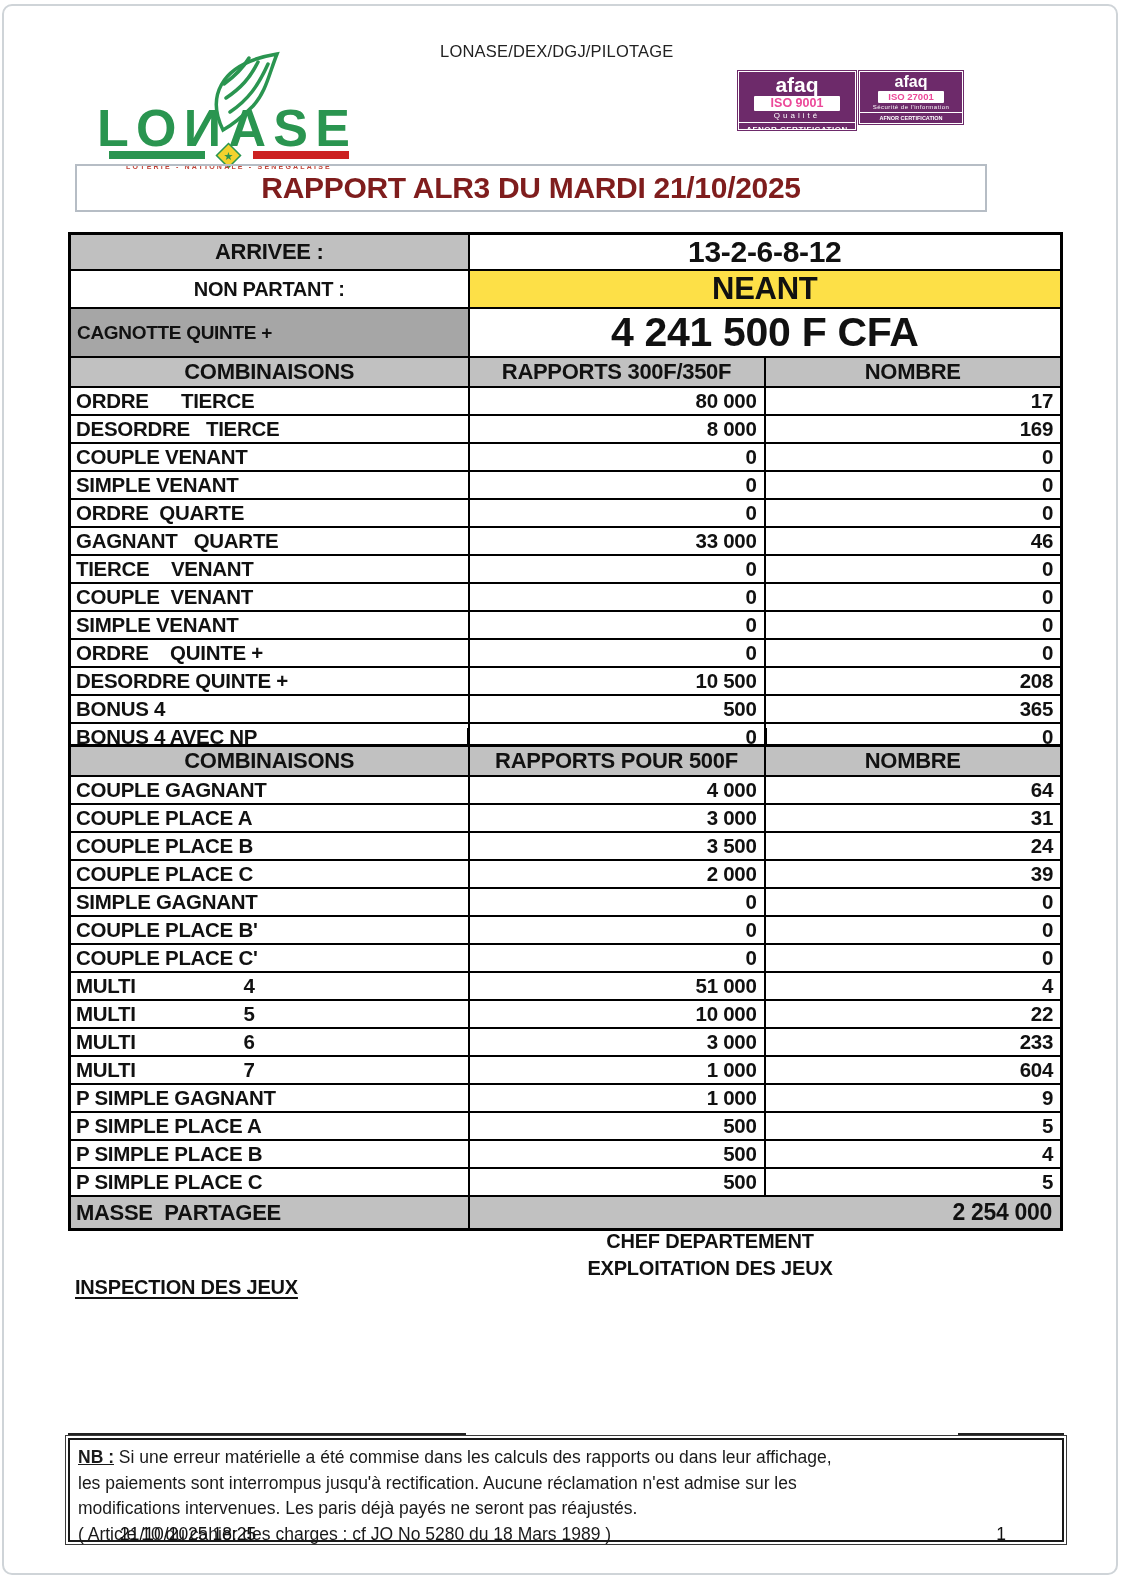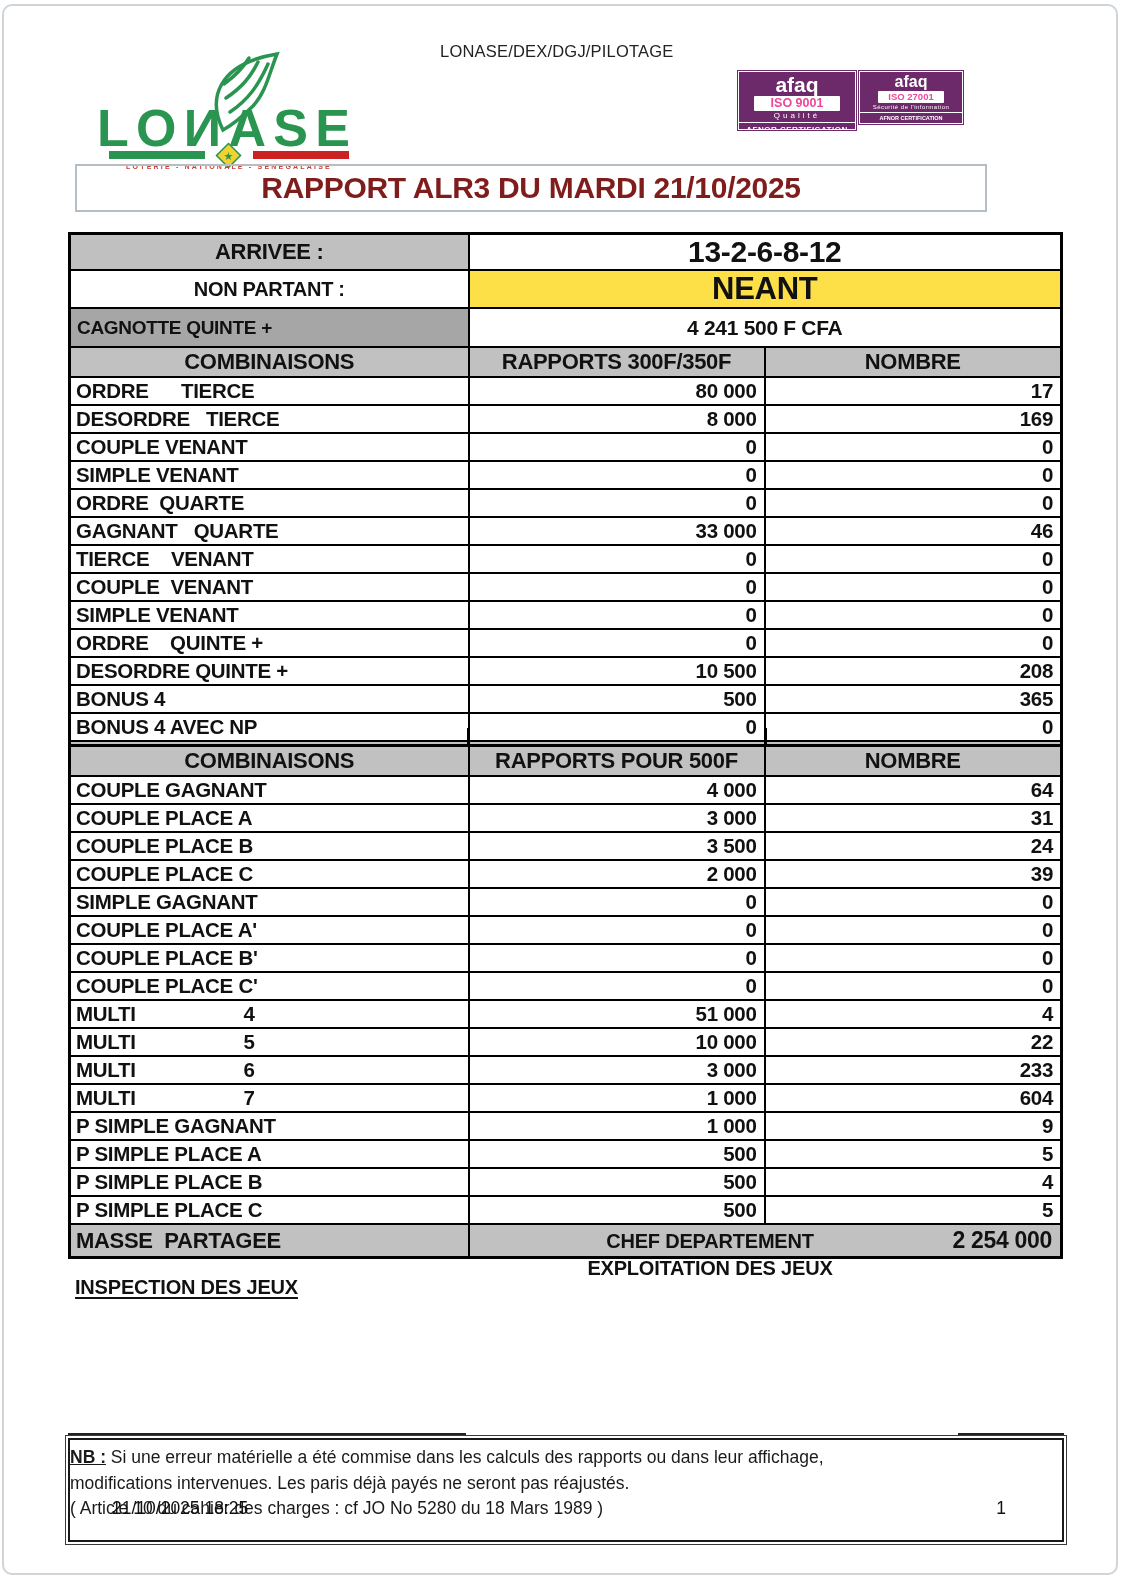--- a/index.html
+++ b/index.html
@@ -45,37 +45,37 @@
   col.c1{width:399px;} col.c2{width:296px;} col.c3{width:297px;}
   td{border:2px solid #000;overflow:hidden;font-weight:bold;letter-spacing:-.3px;padding:0;}
   .t{border:3px solid #000;}
   .info-lbl{text-align:center;font-size:22px;height:33px;}
   .row-arrivee .info-lbl{background:#c0c0c0;}
   .row-nonpartant .info-lbl{background:#fff;font-size:20px;}
   .row-cagnotte .info-lbl{background:#a6a6a6;text-align:left;padding-left:6px;font-size:19px;height:37px;}
   .info-val{text-align:center;}
   .row-arrivee .info-val{font-size:30px;background:#fff;}
   .row-nonpartant .info-val{font-size:31px;background:#fde047;}
-  .row-cagnotte .info-val{font-size:21px;background:#fff;margin-top:35px;}
+  .row-cagnotte .info-val{font-size:41px;background:#fff;margin-top:35px;}
   .hdr td{background:#c1c1c1;text-align:center;font-size:22px;height:28px;}
   .dr td{height:26px;font-size:20.5px;}
   .dr .lbl{padding-left:5px;white-space:pre;}
   .dr .num{text-align:right;padding-right:7px;}
   .masse td{background:#c1c1c1;height:31px;}
   .masse .lbl{font-size:22px;padding-left:5px;white-space:pre;}
   .masse .num{font-size:23px;text-align:right;padding-right:8px;}
 
   .stub{width:3px;background:#000;}
 
   
   .sig-chef{left:540px;top:1228px;width:340px;text-align:center;font-weight:bold;font-size:20px;line-height:27px;letter-spacing:-.2px;}
   .sig-insp{left:75px;top:1276px;font-weight:bold;font-size:20px;text-decoration:underline;text-decoration-thickness:2px;text-underline-offset:3px;letter-spacing:-.2px;}
 
   
-  .nb-box{left:68px;top:1438px;width:996px;height:104px;border:2px solid #1a1a1a;outline:1.5px solid #3a3a3a;outline-offset:2px;box-sizing:border-box;padding:5px 8px 0 0;}
+  .nb-box{left:68px;top:1438px;width:996px;height:104px;border:2px solid #1a1a1a;outline:1.5px solid #3a3a3a;outline-offset:2px;box-sizing:border-box;padding:5px 8px 0 8px;}
   .nb-line{font-size:17.5px;line-height:25.5px;color:#1a1a1a;white-space:nowrap;}
   .nb-bold{font-weight:bold;text-decoration:underline;}
   .nb-last{position:relative;}
   .nb-stamp{position:absolute;left:42px;top:0;font-size:17.5px;color:#111;}
   .nb-page{position:absolute;right:48px;top:0;font-size:17.5px;color:#111;}
   .tick{height:3px;background:#222;}
 </style>
 </head>
 <body>
 
@@ -273,25 +273,20 @@
         <td class="num">2 000</td>
         <td class="num">39</td>
       </tr>
 
       <tr class="dr">
         <td class="lbl">SIMPLE GAGNANT</td>
         <td class="num">0</td>
         <td class="num">0</td>
       </tr>
 
-      <tr class="dr">
-        <td class="lbl">COUPLE PLACE A'</td>
-        <td class="num">0</td>
-        <td class="num">0</td>
-      </tr>
 
       <tr class="dr">
         <td class="lbl">COUPLE PLACE B'</td>
         <td class="num">0</td>
         <td class="num">0</td>
       </tr>
 
       <tr class="dr">
         <td class="lbl">COUPLE PLACE C'</td>
         <td class="num">0</td>
@@ -358,19 +353,20 @@
   <div>CHEF DEPARTEMENT</div>
   <div>EXPLOITATION DES JEUX</div>
 </div>
 <div class="abs sig-insp">INSPECTION DES JEUX</div>
 
 <div class="abs tick" style="left:68px;top:1433px;width:398px;"></div>
 <div class="abs tick" style="left:958px;top:1433px;width:106px;"></div>
 
 <div class="abs nb-box">
   <div class="nb-line"><span class="nb-bold">NB :</span><span> Si une erreur matérielle a été commise dans les calculs des rapports ou dans leur affichage,</span></div>
+  <div class="nb-line">les paiements sont interrompus jusqu'à rectification. Aucune réclamation n'est admise sur les</div>
   <div class="nb-line">modifications intervenues. Les paris déjà payés ne seront pas réajustés.</div>
   <div class="nb-line nb-last">
     <span>( Article 10 du cahier des charges : cf JO No 5280 du 18 Mars 1989 )</span>
     <span class="nb-stamp">21/10/2025 18:25</span>
     <span class="nb-page">1</span>
   </div>
 </div>
 
 </body></html>

